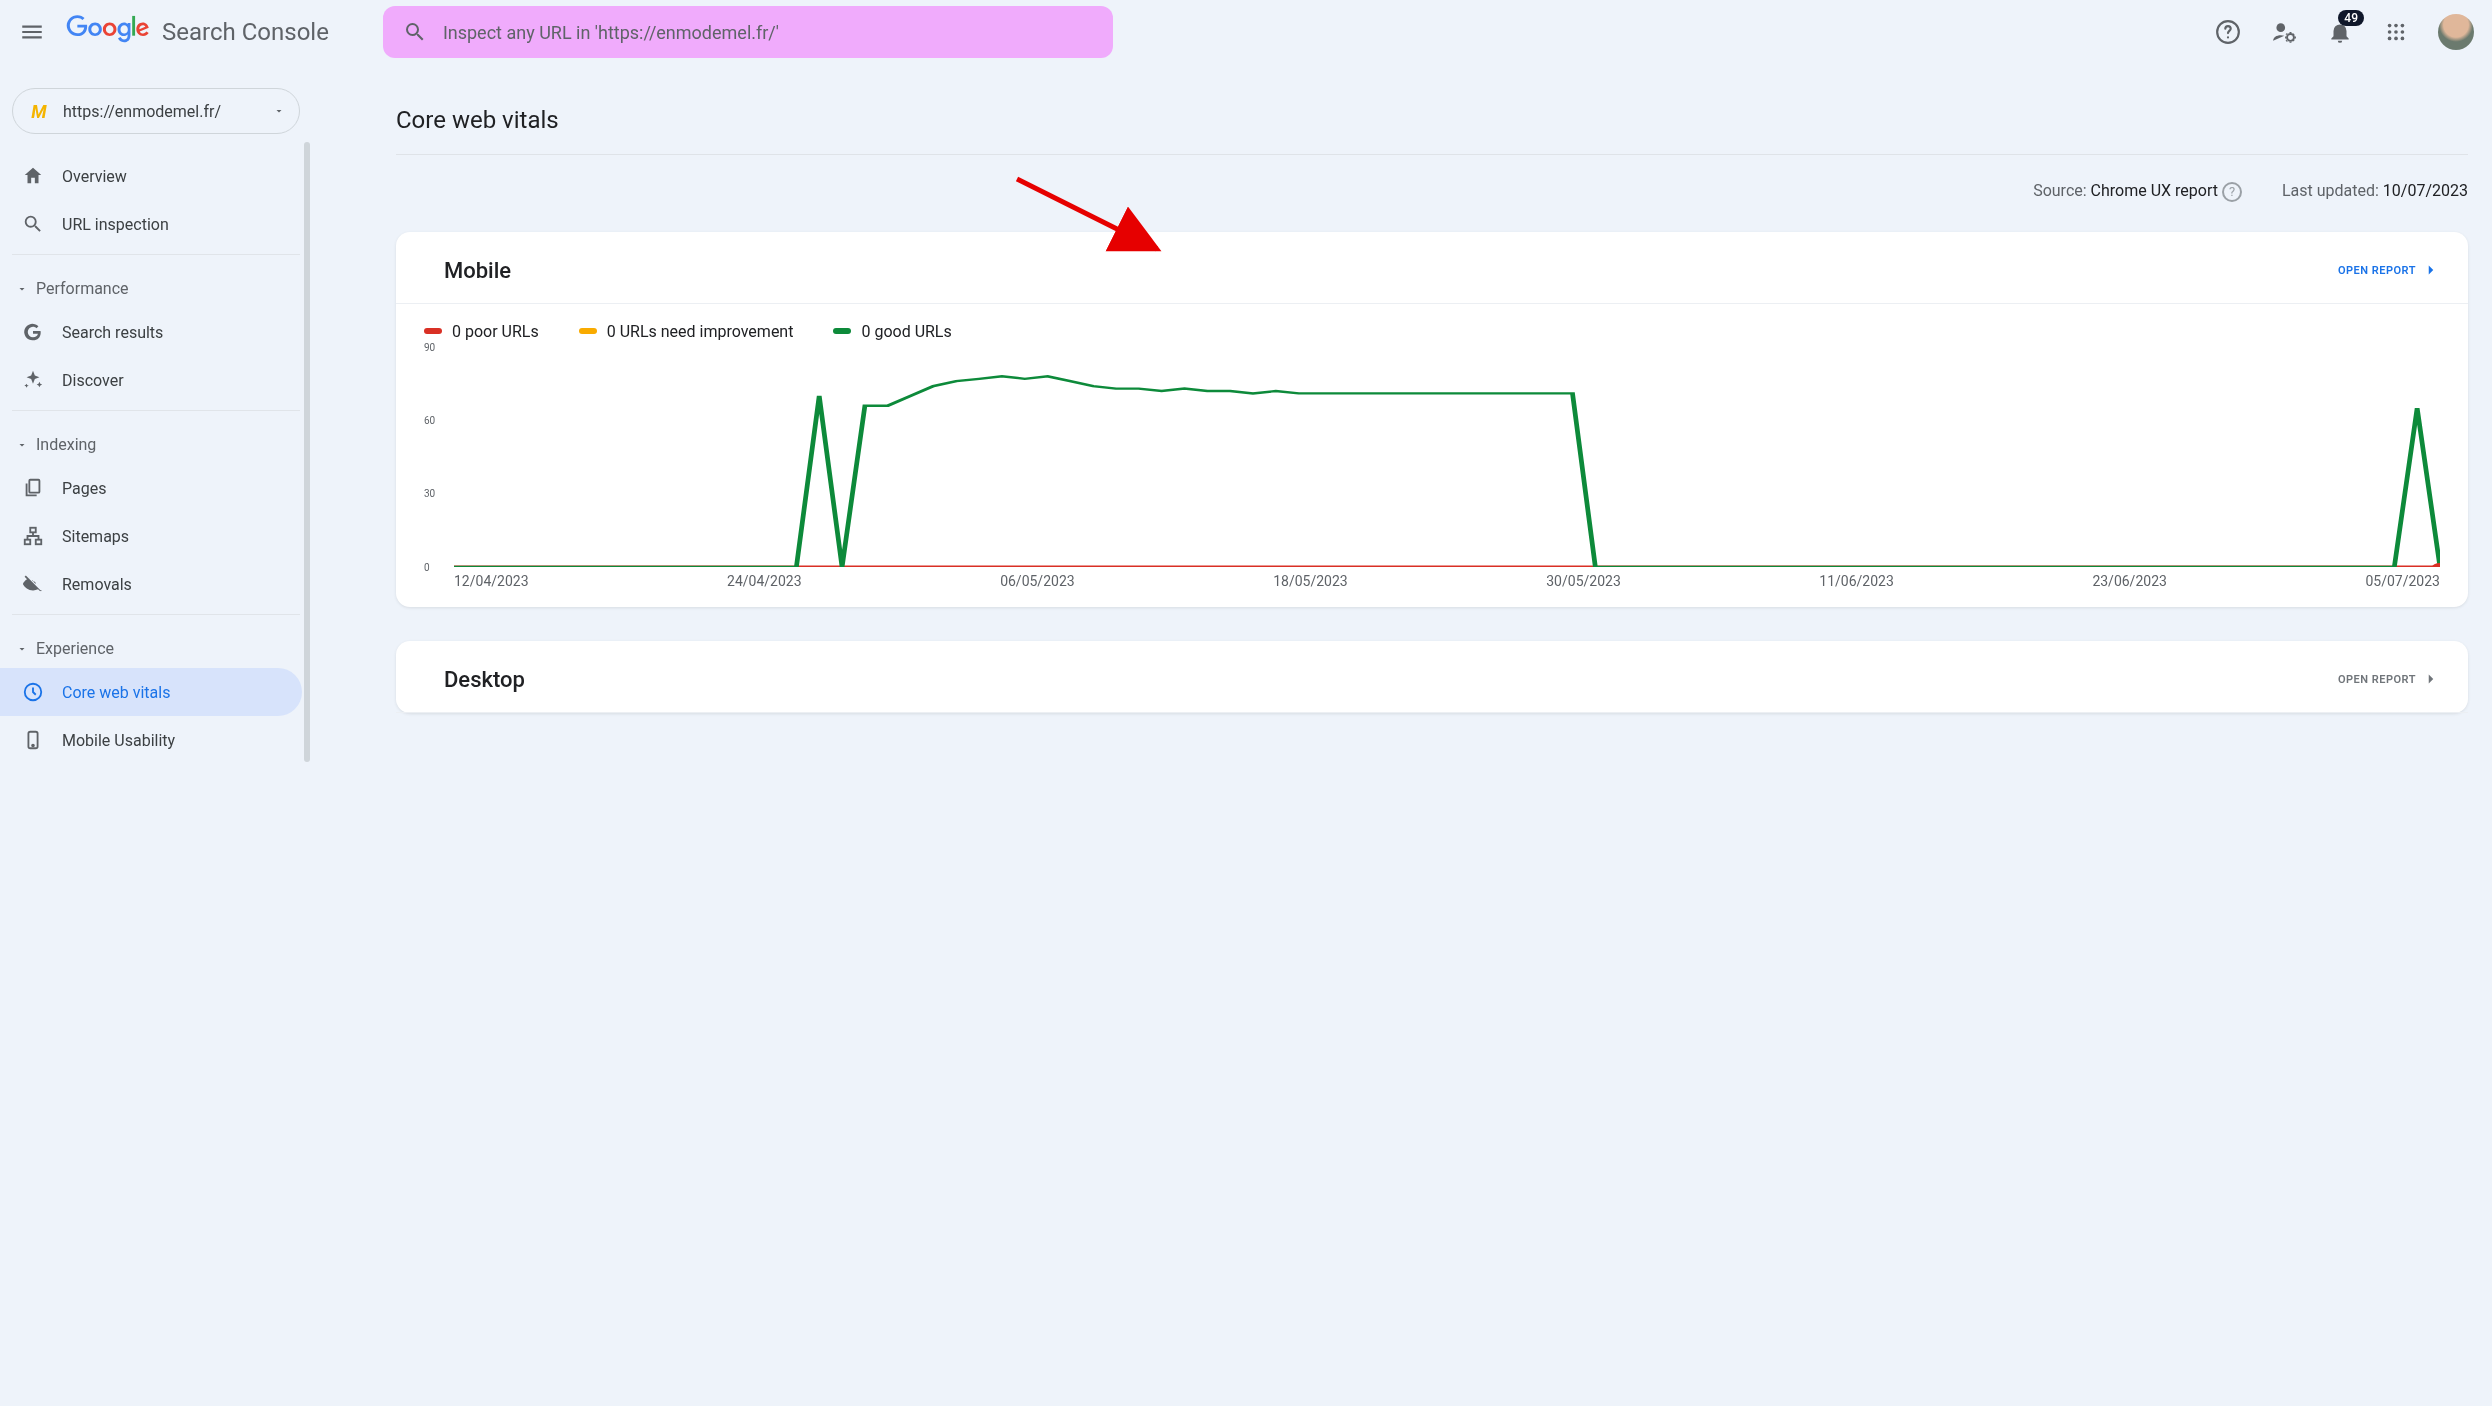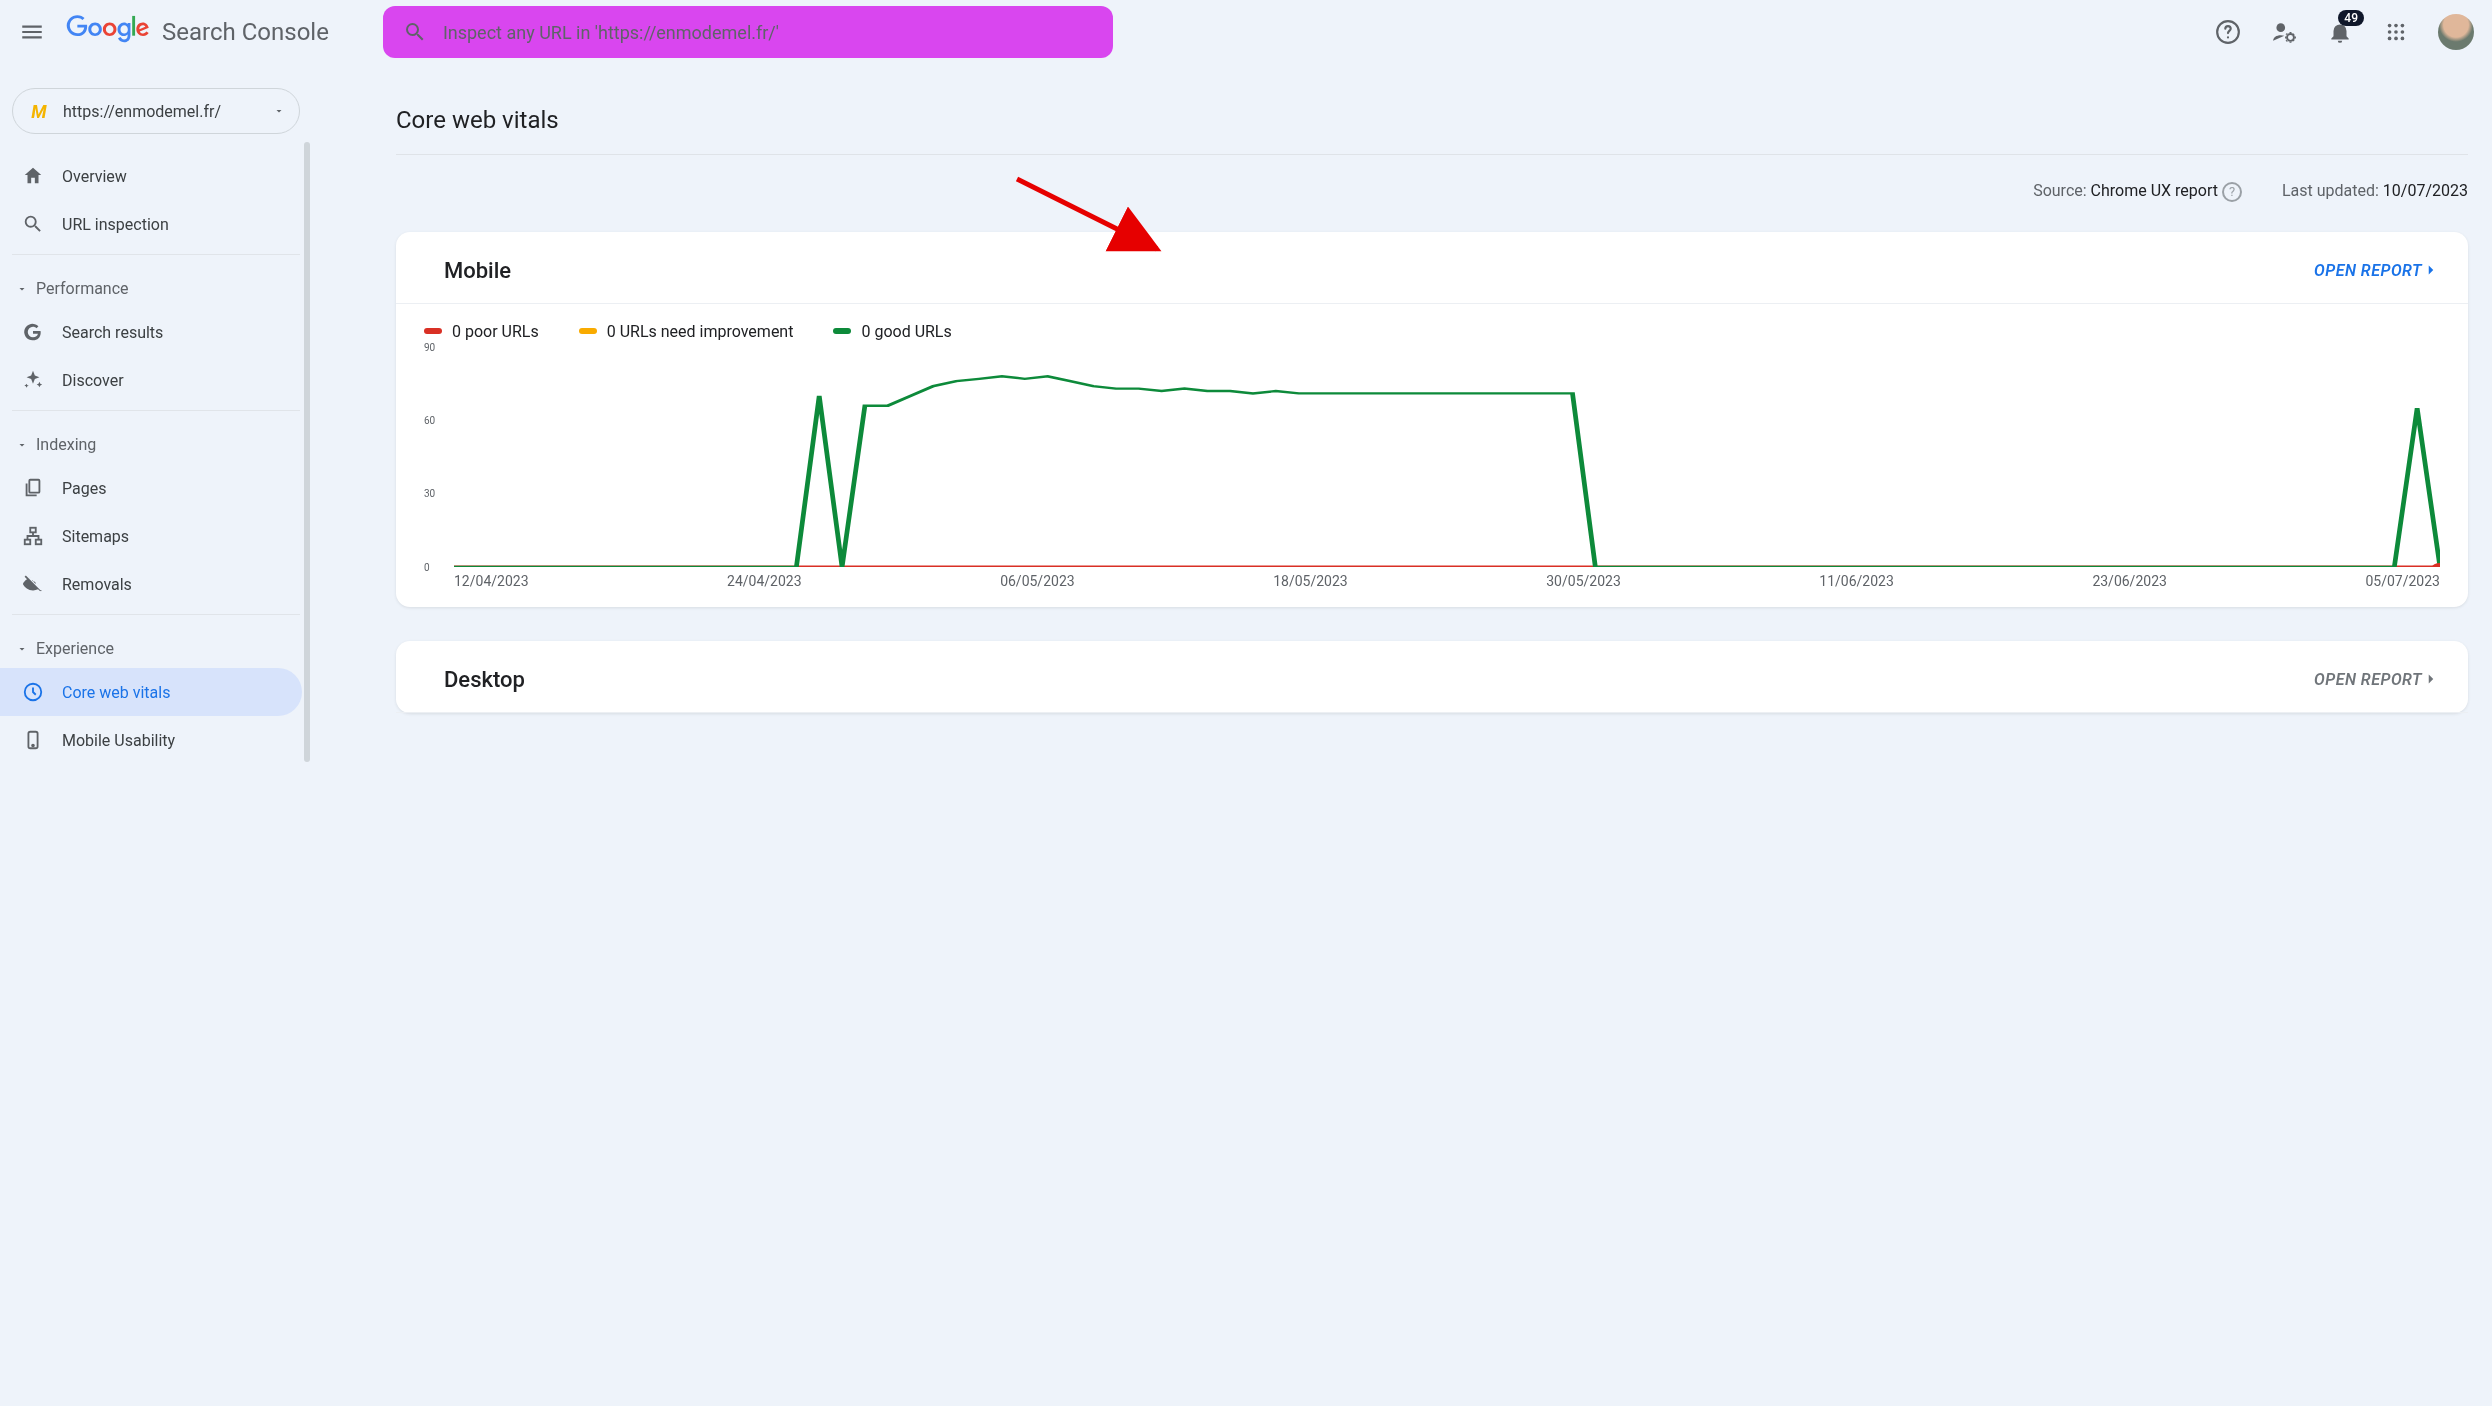--- a/index.html
+++ b/index.html
@@ -9,21 +9,21 @@
   .header {
     display: flex; align-items: center; height: 64px; padding: 0 18px;
     gap: 14px;
   }
   .hamburger { width: 28px; height: 28px; cursor: pointer; color:#5f6368; display:flex; align-items:center; justify-content:center; }
   .logo-wrap { display:flex; align-items:center; gap:6px; font-size: 24px; }
   .google-logo svg { height: 28px; }
   .product-name { font-size: 24px; color:#5f6368; }
   .search-box {
     flex: 0 0 730px; margin-left: 40px;
-    background:#d946ef; border-radius: 12px; height: 52px;
+    background:#f0abfc; border-radius: 12px; height: 52px;
     display:flex; align-items:center; padding: 0 18px; gap:14px;
     color:#5f6368;
   }
   .search-box input {
     flex:1; border:none; background:transparent; outline:none; font-size:18px; color:#3c4043;
   }
   .search-box input::placeholder { color:#5f6368; }
   .header-right { margin-left:auto; display:flex; align-items:center; gap:28px; color:#5f6368; }
   .icon-btn { width:28px; height:28px; display:flex; align-items:center; justify-content:center; cursor:pointer; position:relative; }
   .badge {
@@ -64,21 +64,21 @@
   .meta-row { display:flex; justify-content:flex-end; gap:40px; font-size:16px; color:#5f6368; margin-bottom:30px;}
   .meta-row .strong { color:#202124; }
   .meta-row a { color:#202124; text-decoration:none; }
 
   .card {
     background:#fff; border-radius:14px; box-shadow: 0 1px 3px rgba(60,64,67,.12);
     margin-bottom: 34px; padding: 0;
   }
   .card-head { display:flex; align-items:center; justify-content:space-between; padding: 26px 28px 20px; margin-left: 20px; }
   .card-head h2 { font-size:22px; font-weight:500; color:#202124; }
-  .open-report { color:#1a73e8; font-size:16px; font-weight:600; letter-spacing:.5px; display:flex; align-items:center; cursor:pointer;font-style:italic;}
+  .open-report { color:#1a73e8; font-size:11px; font-weight:600; letter-spacing:.5px; display:flex; align-items:center; gap:6px; cursor:pointer;}
   .open-report.disabled { color:#70757a; cursor:default;}
   .card-divider { height:1px; background:#eceff3; }
 
   .legend-row { display:flex; gap:40px; padding: 18px 28px 6px; font-size:16px; align-items:center;}
   .legend-item { display:flex; align-items:center; gap:10px; }
   .swatch { width:18px; height:6px; border-radius:3px; }
   .swatch.poor { background:#d93025; }
   .swatch.ni   { background:#f9ab00; }
   .swatch.good { background:#0d8a3a; }
 

